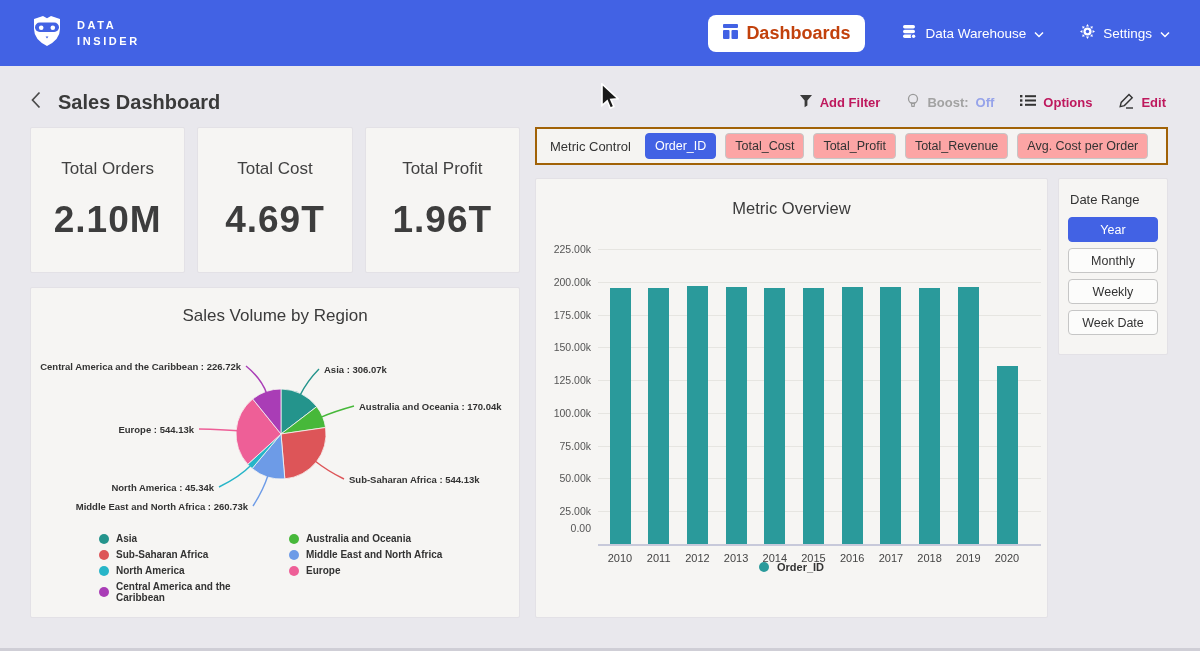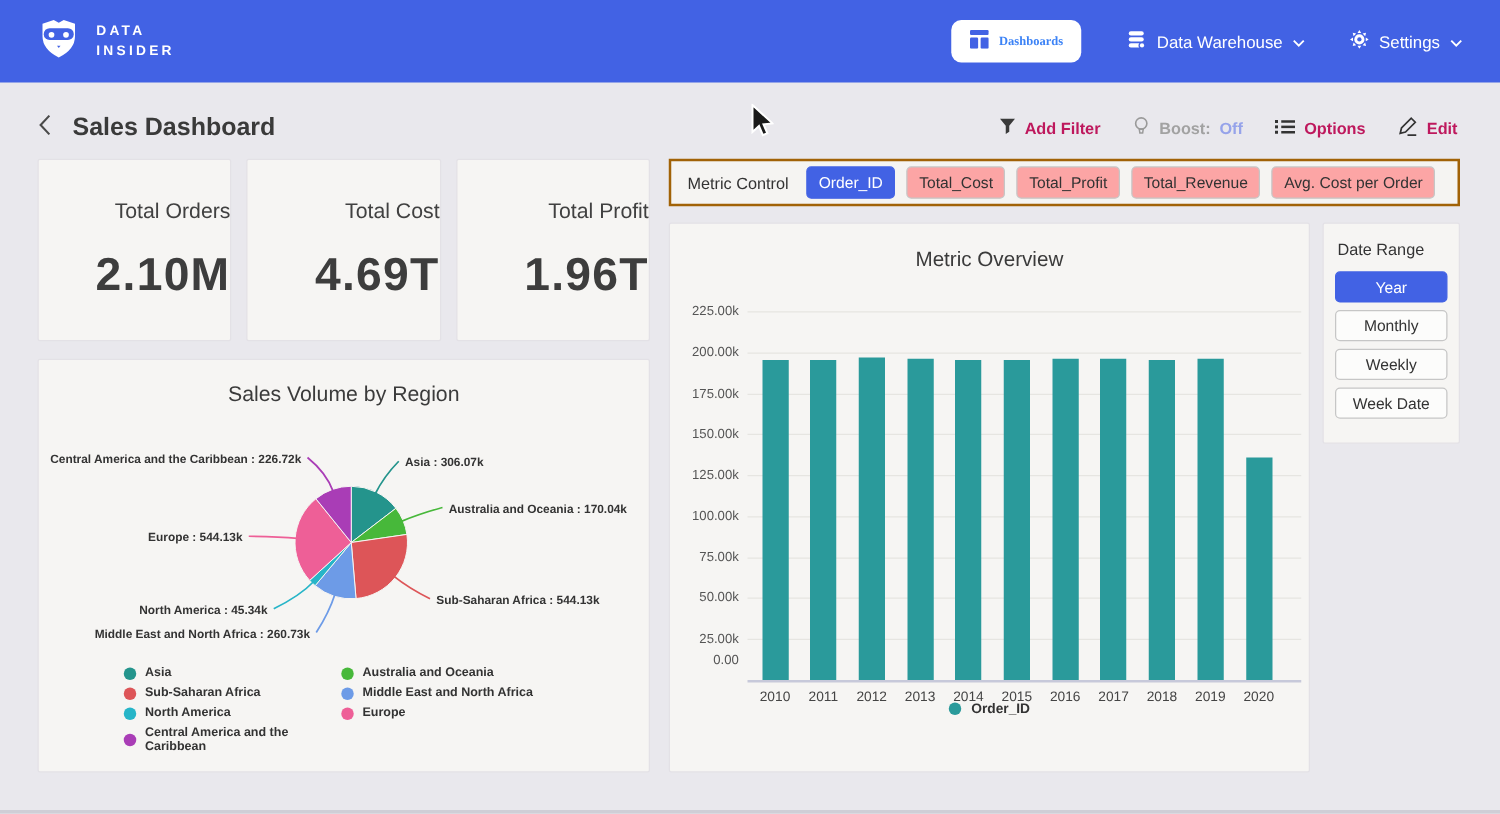--- a/index.html
+++ b/index.html
@@ -6,49 +6,49 @@
   html,body { width:1200px; height:651px; overflow:hidden; }
   body { background:#e9e8ed; font-family:"Liberation Sans", sans-serif; position:relative; }
 
   
   .navbar { height:66px; background:#4262e4; display:flex; align-items:center;
             justify-content:space-between; padding:0 30px; }
   .brand { display:flex; align-items:center; gap:13px; }
   .brand-text { color:#fff; font-size:11px; font-weight:bold; letter-spacing:2.6px; line-height:1.5; }
   .nav-right { display:flex; align-items:center; gap:36px; }
   .nav-item { color:#fff; font-size:13.5px; display:flex; align-items:center; gap:8px; cursor:pointer; }
-  .dash-btn { background:#fff; color:#3b82f6; font-weight:bold; font-size:10px;
-              border:none; border-radius:8px; padding:8px 15px; display:flex; align-items:center; gap:8px; cursor:pointer;font-family:Liberation Serif, serif; }
+  .dash-btn { background:#fff; color:#c2410c; font-weight:bold; font-size:18px;
+              border:none; border-radius:8px; padding:8px 15px; display:flex; align-items:center; gap:8px; cursor:pointer; }
 
   
   .subheader { display:flex; align-items:center; justify-content:space-between; padding:24px 34px 0 30px;font-weight:bold; }
   .sub-left { display:flex; align-items:center; gap:16px; }
   .page-title { font-size:20px; color:#3a3a3a; }
   .toolbar { display:flex; align-items:center; gap:26px; }
   .tool { display:flex; align-items:center; gap:7px; font-size:13px; color:#be185d; cursor:pointer; }
   .tool.muted { color:#a2a2a2; cursor:default; }
   .boost-off { color:#96a3ea; }
 
   
   .left-col  { position:absolute; left:30px;  top:127px; width:490px; }
   .right-col { position:absolute; left:535px; top:127px; width:633px; }
 
   .card { background:#f6f5f3; border:1px solid #e3e1e6; border-radius:2px; }
 
   
   .kpi-row { display:flex; gap:12px; height:146px; margin-bottom:14px; }
-  .kpi-card { flex:1; display:flex; flex-direction:column; align-items:flex-end; justify-content:center; gap:20px; }
+  .kpi-card { flex:1; display:flex; flex-direction:column; align-items:center; justify-content:center; gap:20px; }
   .kpi-label { font-size:17px; color:#414141; }
   .kpi-value { font-size:37px; font-weight:bold; color:#3d3d3d; letter-spacing:1px; }
 
   
   .pie-card { height:331px; position:relative; }
   .pie-title { text-align:center; font-size:17px; color:#3b3b3b; padding-top:18px; }
   .pie-svg { position:absolute; left:0; top:0; }
-  .pie-legend { position:absolute; left:68px; top:245px; display:flex; }
+  .pie-legend { position:absolute; left:68px; top:245px; display:flex; gap:16px; }
   .pl-col { display:flex; flex-direction:column; gap:5px; }
   .pl-item { display:flex; align-items:center; gap:7px; font-size:10px; font-weight:bold; color:#333; }
   .pl-item .dot { flex:0 0 auto; }
   .dot { width:10px; height:10px; border-radius:50%; }
 
   
   .metric-bar { height:38px; display:flex; align-items:center; padding:0 13px; gap:9px; margin-bottom:13px;
                 background:#f5f4f2; border:2px solid #a16207; }
   .metric-label { font-size:13px; color:#333; margin-right:5px; }
   .pill { border:1px solid #c6c6c6; background:#fca5a5; border-radius:4px; padding:5px 9px;

